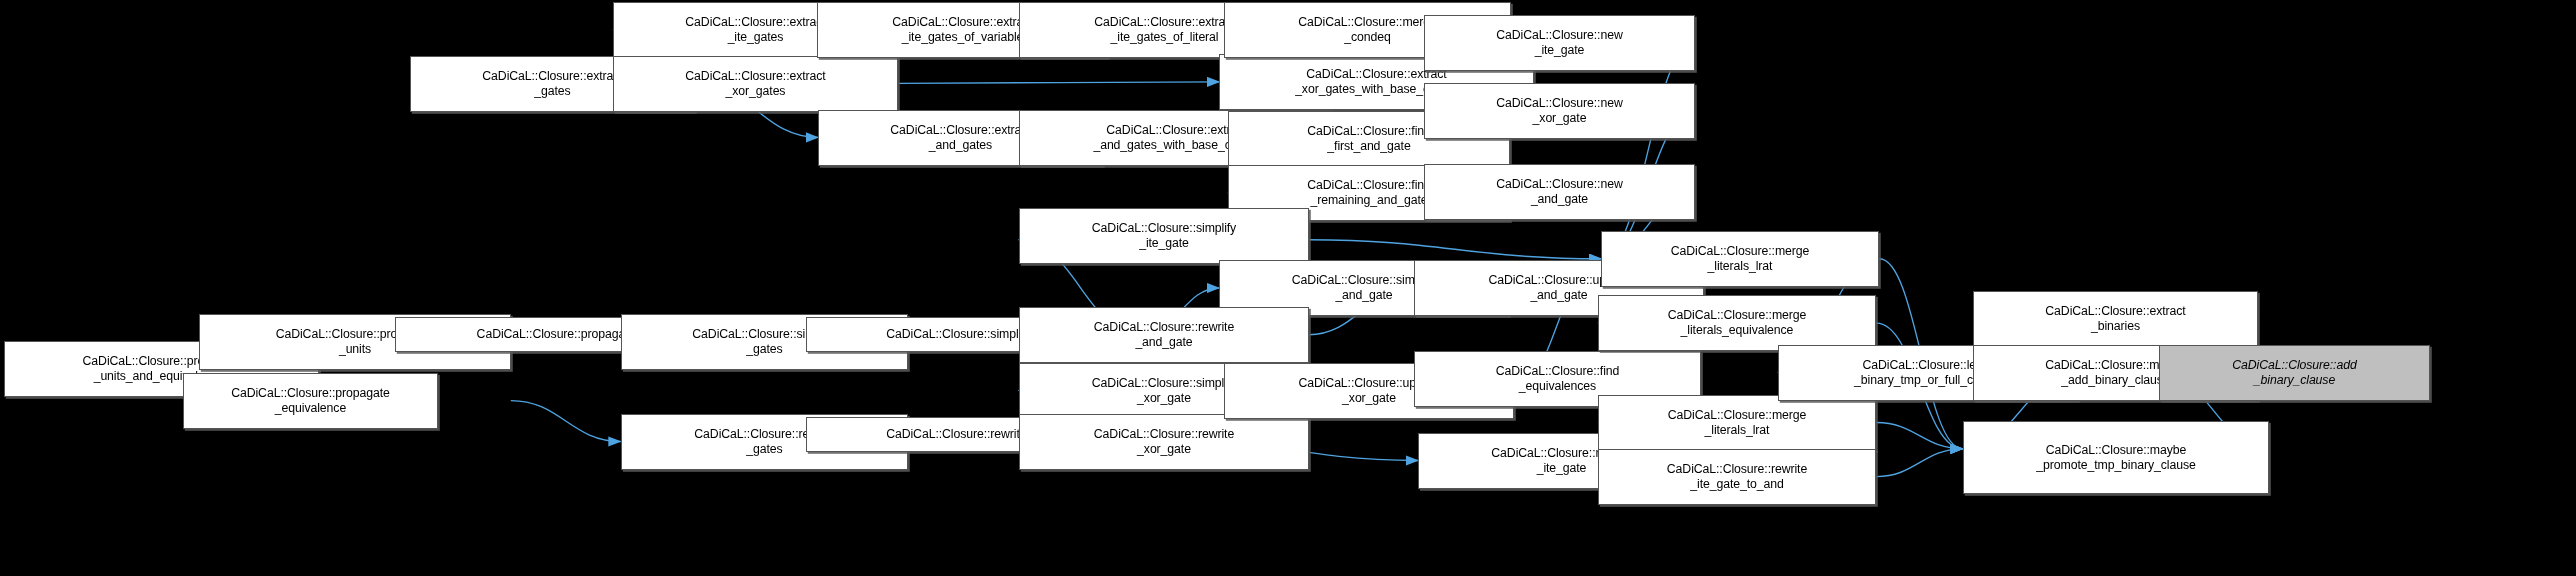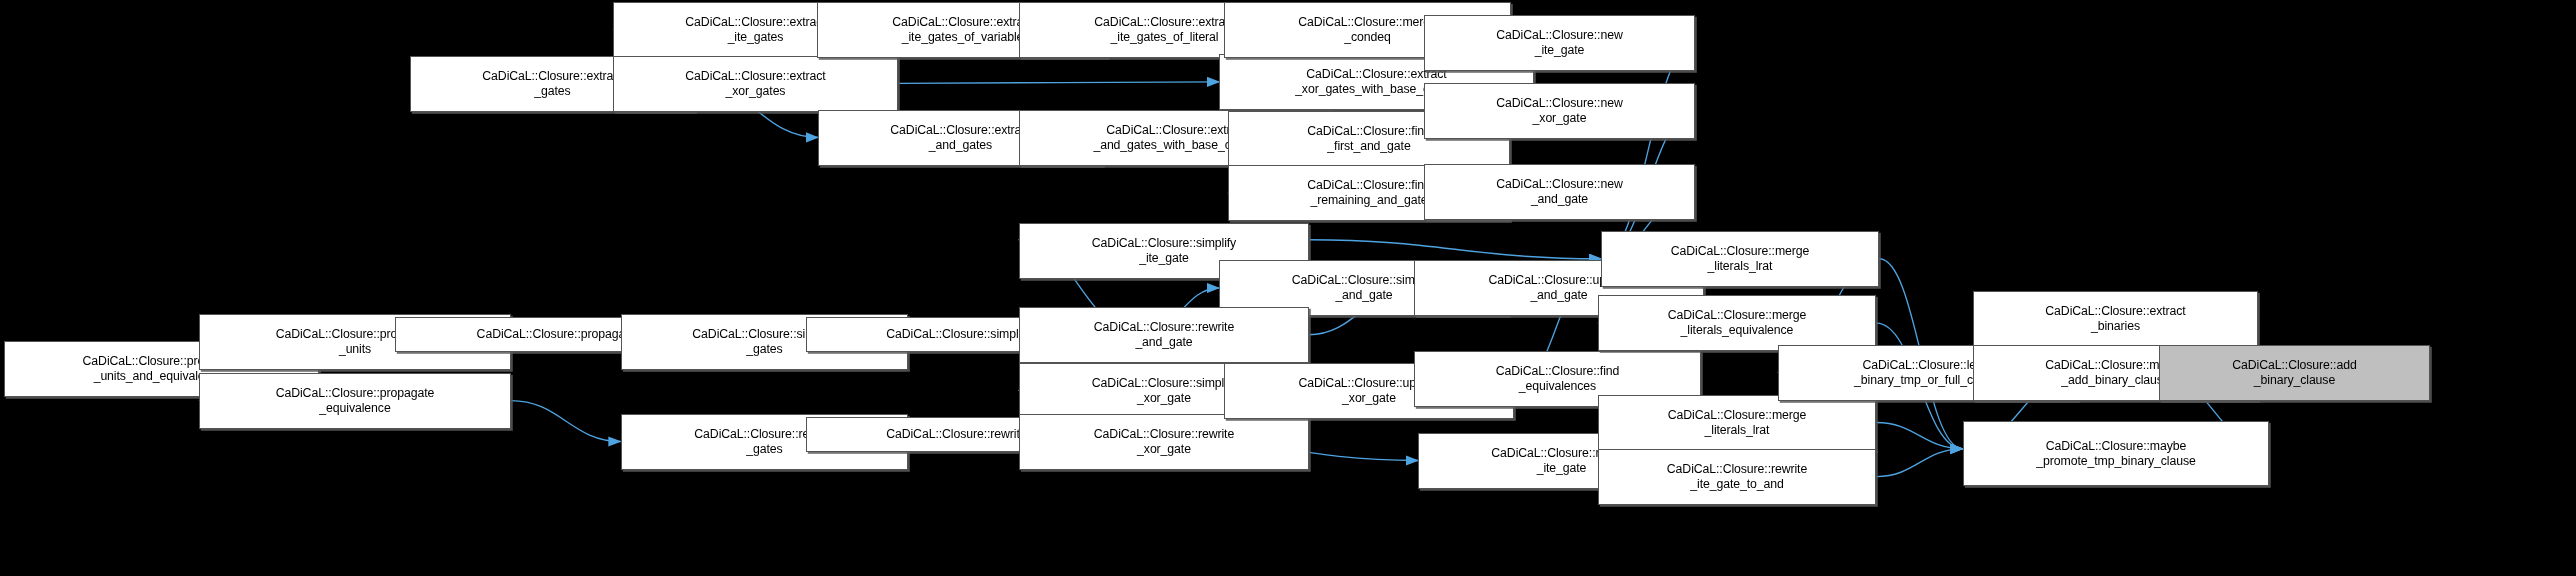--- a/index.html
+++ b/index.html
@@ -36,20 +36,21 @@
     text-align: center;
     display: flex;
     align-items: center;
     justify-content: center;
     padding: 0.9px 2.7px;
     white-space: pre-line;
     letter-spacing: -0.1px;
   }
   .node.current {
     background: #bfbfbf;
+    font-style: italic;
   }
 </style>
 </head>
 <body>
 
 <div id="canvas">
   <svg id="edge-layer" viewBox="0 0 1760 394" preserveAspectRatio="none" xmlns="http://www.w3.org/2000/svg">
     <defs>
       <marker id="arrow" markerWidth="9" markerHeight="7" refX="8.4" refY="3.5" orient="auto" markerUnits="userSpaceOnUse">
         <polygon points="0 0, 9 3.5, 0 7" fill="#4ea3e0"></polygon>
@@ -113,21 +114,21 @@
         <path d="M 1282 221 C 1308.55 221, 1314.45 307, 1341 307" fill="none" stroke="#4ea3e0" stroke-width="1.35" vector-effect="non-scaling-stroke" marker-end="url(#arrow)"></path>
         <path d="M 1282 289 C 1308.55 289, 1314.45 307, 1341 307" fill="none" stroke="#4ea3e0" stroke-width="1.35" vector-effect="non-scaling-stroke" marker-end="url(#arrow)"></path>
         <path d="M 1282 326 C 1308.55 326, 1314.45 307, 1341 307" fill="none" stroke="#4ea3e0" stroke-width="1.35" vector-effect="non-scaling-stroke" marker-end="url(#arrow)"></path>
       </g>
   </svg>
   <div id="nodes">
       <div class="node" style="left: 4.4px; top: 341px; width: 315px; height: 56px;">CaDiCaL::Closure::propagate
 _units_and_equivalences</div>
       <div class="node" style="left: 199px; top: 314px; width: 312px; height: 56px;">CaDiCaL::Closure::propagate
 _units</div>
-      <div class="node" style="left: 199px; top: 373px; width: 312px; height: 56px;">CaDiCaL::Closure::propagate
+      <div class="node" style="left: 183px; top: 373px; width: 255px; height: 56px;">CaDiCaL::Closure::propagate
 _equivalence</div>
       <div class="node" style="left: 395px; top: 317px; width: 348px; height: 35px;">CaDiCaL::Closure::propagate_unit</div>
       <div class="node" style="left: 621px; top: 314px; width: 287px; height: 56px;">CaDiCaL::Closure::simplify
 _gates</div>
       <div class="node" style="left: 806px; top: 317px; width: 335px; height: 35px;">CaDiCaL::Closure::simplify_gate</div>
       <div class="node" style="left: 621px; top: 414px; width: 287px; height: 56px;">CaDiCaL::Closure::rewrite
 _gates</div>
       <div class="node" style="left: 806px; top: 417px; width: 331px; height: 35px;">CaDiCaL::Closure::rewrite_gate</div>
       <div class="node" style="left: 410px; top: 56px; width: 285px; height: 56px;">CaDiCaL::Closure::extract
 _gates</div>
@@ -150,21 +151,21 @@
       <div class="node" style="left: 1228px; top: 111px; width: 282px; height: 56px;">CaDiCaL::Closure::find
 _first_and_gate</div>
       <div class="node" style="left: 1228px; top: 165px; width: 282px; height: 56px;">CaDiCaL::Closure::find
 _remaining_and_gate</div>
       <div class="node" style="left: 1424px; top: 14.6px; width: 271px; height: 56px;">CaDiCaL::Closure::new
 _ite_gate</div>
       <div class="node" style="left: 1424px; top: 83px; width: 271px; height: 56px;">CaDiCaL::Closure::new
 _xor_gate</div>
       <div class="node" style="left: 1424px; top: 164px; width: 271px; height: 56px;">CaDiCaL::Closure::new
 _and_gate</div>
-      <div class="node" style="left: 1019px; top: 223px; width: 290px; height: 56px;">CaDiCaL::Closure::simplify
+      <div class="node" style="left: 1019px; top: 208px; width: 290px; height: 56px;">CaDiCaL::Closure::simplify
 _ite_gate</div>
       <div class="node" style="left: 1219px; top: 260px; width: 290px; height: 56px;">CaDiCaL::Closure::simplify
 _and_gate</div>
       <div class="node" style="left: 1019px; top: 307px; width: 290px; height: 56px;">CaDiCaL::Closure::rewrite
 _and_gate</div>
       <div class="node" style="left: 1019px; top: 363px; width: 290px; height: 56px;">CaDiCaL::Closure::simplify
 _xor_gate</div>
       <div class="node" style="left: 1019px; top: 414px; width: 290px; height: 56px;">CaDiCaL::Closure::rewrite
 _xor_gate</div>
       <div class="node" style="left: 1414px; top: 260px; width: 290px; height: 56px;">CaDiCaL::Closure::update
@@ -182,19 +183,19 @@
       <div class="node" style="left: 1598px; top: 395px; width: 278px; height: 56px;">CaDiCaL::Closure::merge
 _literals_lrat</div>
       <div class="node" style="left: 1598px; top: 449px; width: 278px; height: 56px;">CaDiCaL::Closure::rewrite
 _ite_gate_to_and</div>
       <div class="node" style="left: 1778px; top: 345px; width: 300px; height: 56px;">CaDiCaL::Closure::learn
 _binary_tmp_or_full_clause</div>
       <div class="node" style="left: 1973px; top: 291px; width: 285px; height: 56px;">CaDiCaL::Closure::extract
 _binaries</div>
       <div class="node" style="left: 1973px; top: 345px; width: 285px; height: 56px;">CaDiCaL::Closure::maybe
 _add_binary_clause</div>
-      <div class="node" style="left: 1963px; top: 421px; width: 306px; height: 65px;">CaDiCaL::Closure::maybe
+      <div class="node" style="left: 1963px; top: 421px; width: 306px; height: 73px;">CaDiCaL::Closure::maybe
 _promote_tmp_binary_clause</div>
       <div class="node current" style="left: 2159px; top: 345px; width: 271px; height: 56px;">CaDiCaL::Closure::add
 _binary_clause</div>
     </div>
 </div>
 
 
 </body></html>

